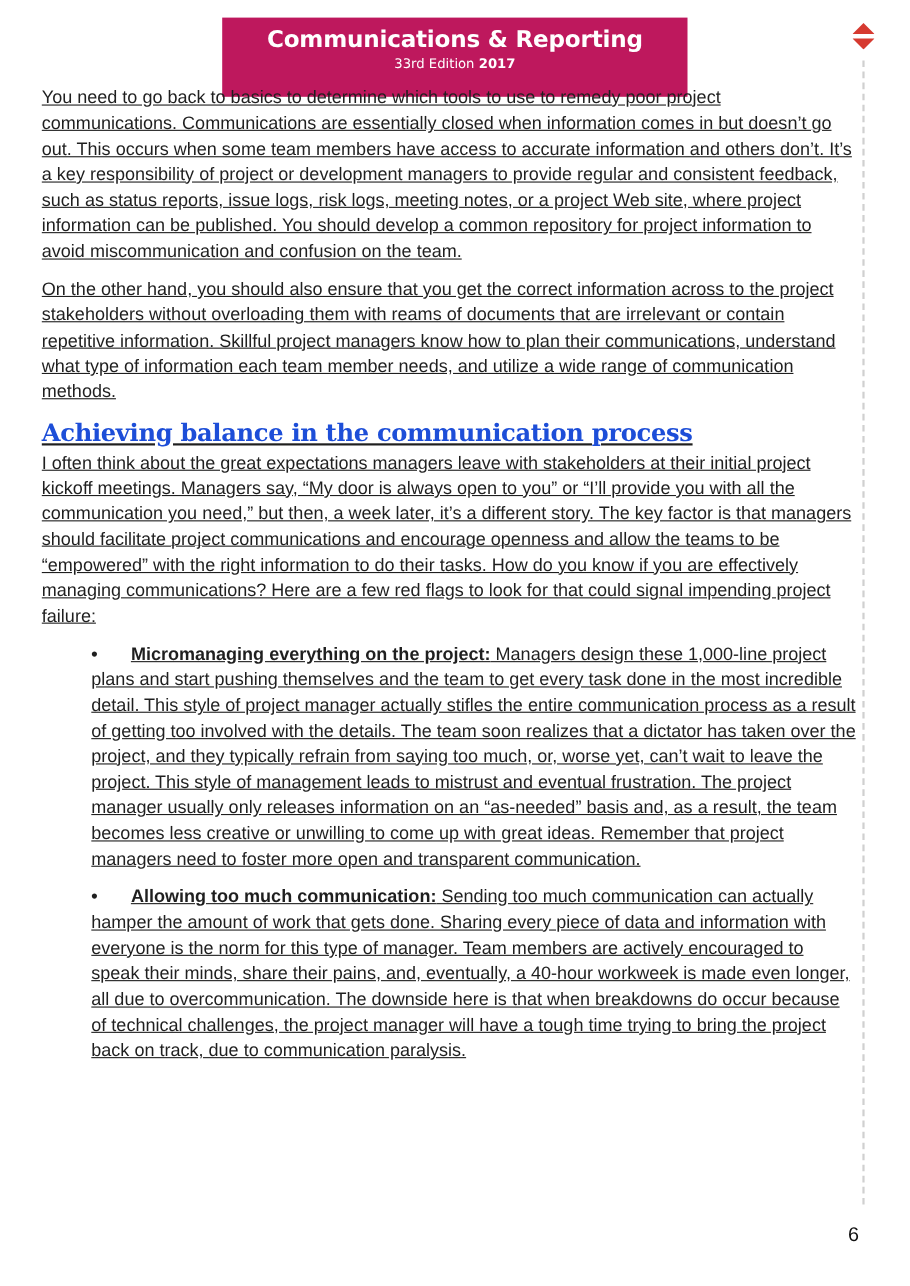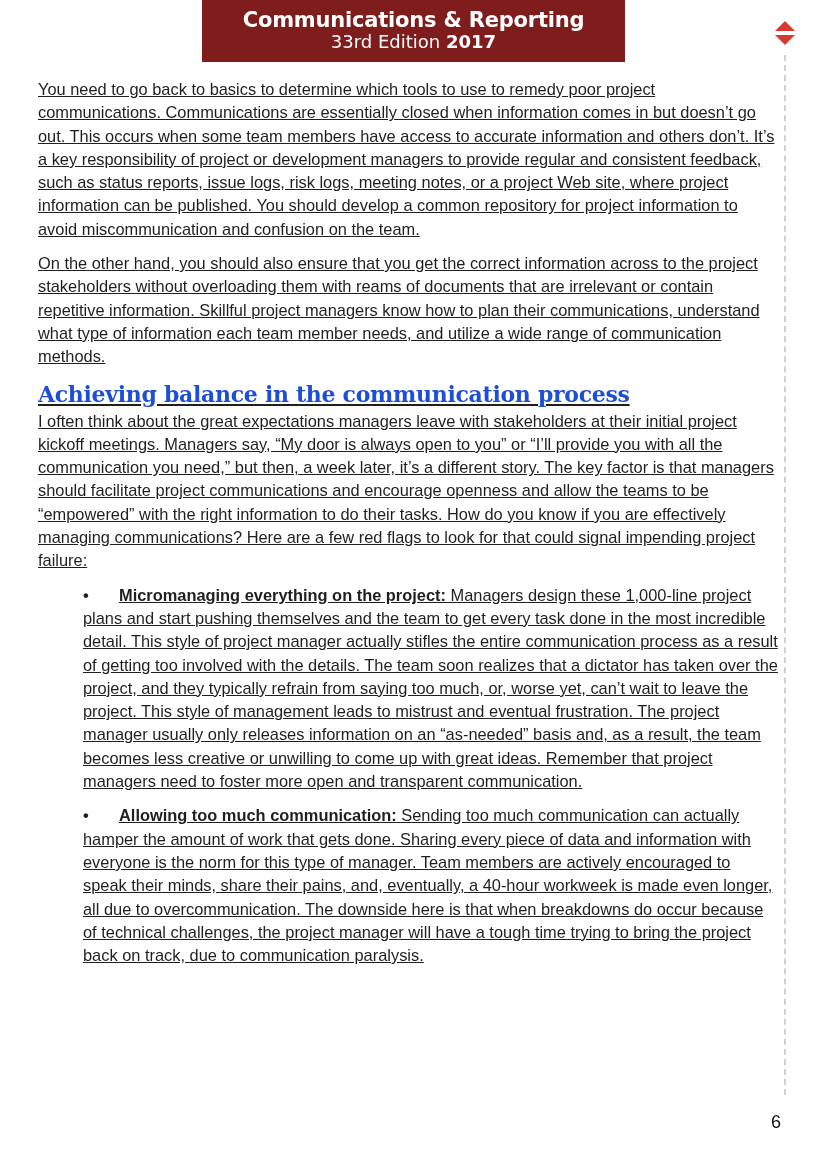--- a/index.html
+++ b/index.html
@@ -1,19 +1,19 @@
 <!DOCTYPE html>
 <html><head>
 <meta charset="utf-8">
 <style>
   html, body { margin: 0; padding: 0; background: #ffffff; }
   body { width: 827px; height: 1169px; position: relative; overflow: hidden; font-family: "Liberation Sans", "DejaVu Sans", sans-serif; color: #1f1f1f; }
-  .header-banner { position: absolute; left: 202px; top: 0; width: 423px; height: 62px; background: #7f1d1d; color: #fff; text-align: center; }
+  .header-banner { position: absolute; left: 202px; top: 16px; width: 423px; height: 72px; background: #be185d; color: #fff; text-align: center; }
   .header-title { font-family: "DejaVu Sans", sans-serif; font-weight: bold; font-size: 21px; line-height: 24px; padding-top: 8px; letter-spacing: -0.2px; }
-  .header-edition { font-family: "DejaVu Sans", sans-serif; font-size: 18px; line-height: 20px; }
+  .header-edition { font-family: "DejaVu Sans", sans-serif; font-size: 12px; line-height: 20px; }
   .header-edition b { font-weight: bold; }
   .nav-diamond { position: absolute; left: 775px; top: 21px; width: 20px; height: 24px; }
   .dotted-rail { position: absolute; left: 784px; top: 55px; height: 1040px; border-left: 2px dashed #d0d0d0; }
   .content { position: absolute; left: 38px; top: 78px; width: 740px; font-size: 16.4px; line-height: 23.3px; text-decoration: underline; }
   .content p { margin: 0 0 11px 0; }
   .section-heading { font-family: "DejaVu Serif", serif; font-weight: bold; font-size: 22px; line-height: 28px; margin: 6px 0 2px 0; color: #1d4ed8; letter-spacing: -0.3px; }
   .bullet-list { margin: 0; padding: 0 0 0 45px; list-style: none; }
   .bullet-list li { margin: 0 0 11px 0; position: relative; }
   .bullet-mark { display: inline-block; width: 36px; font-weight: bold; }
   .bullet-lead { font-weight: bold; margin-top: 28px; }

